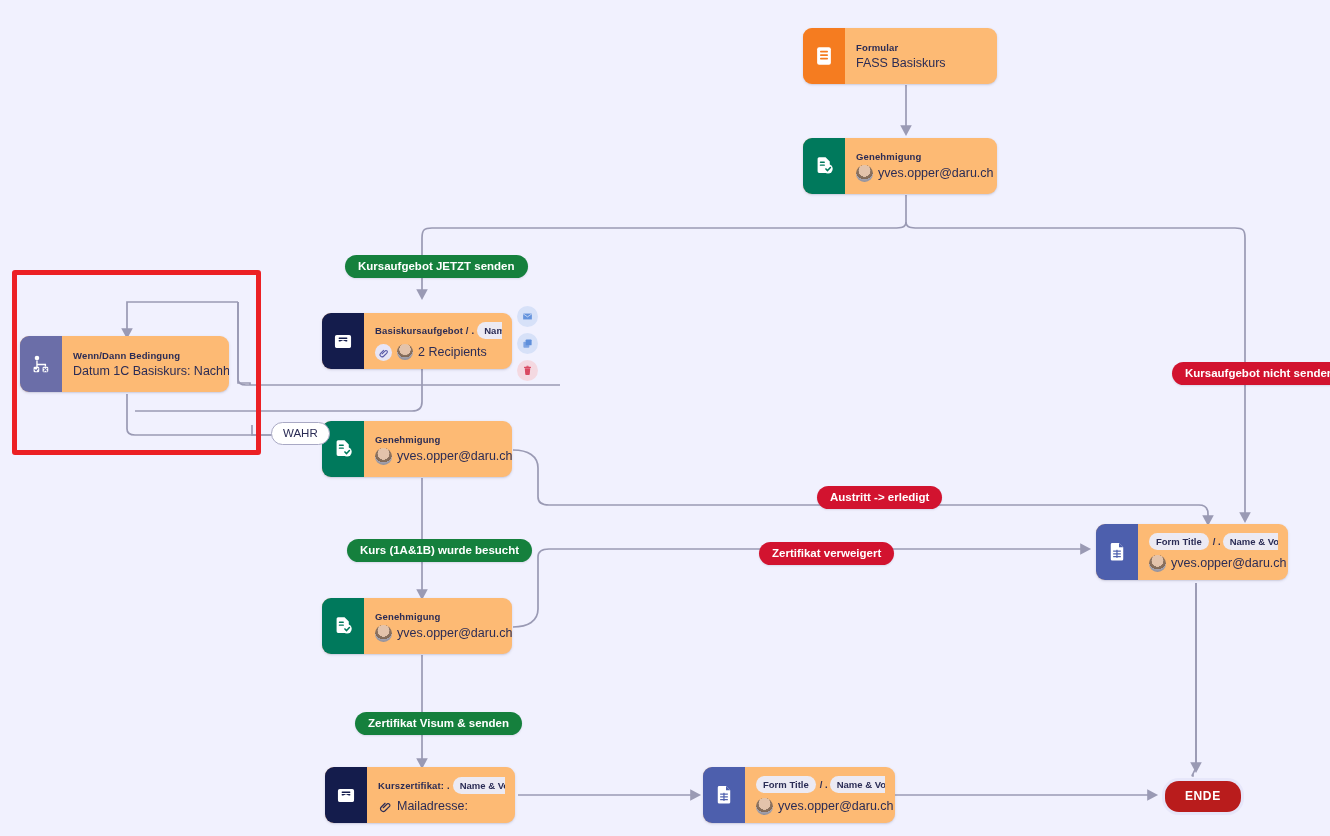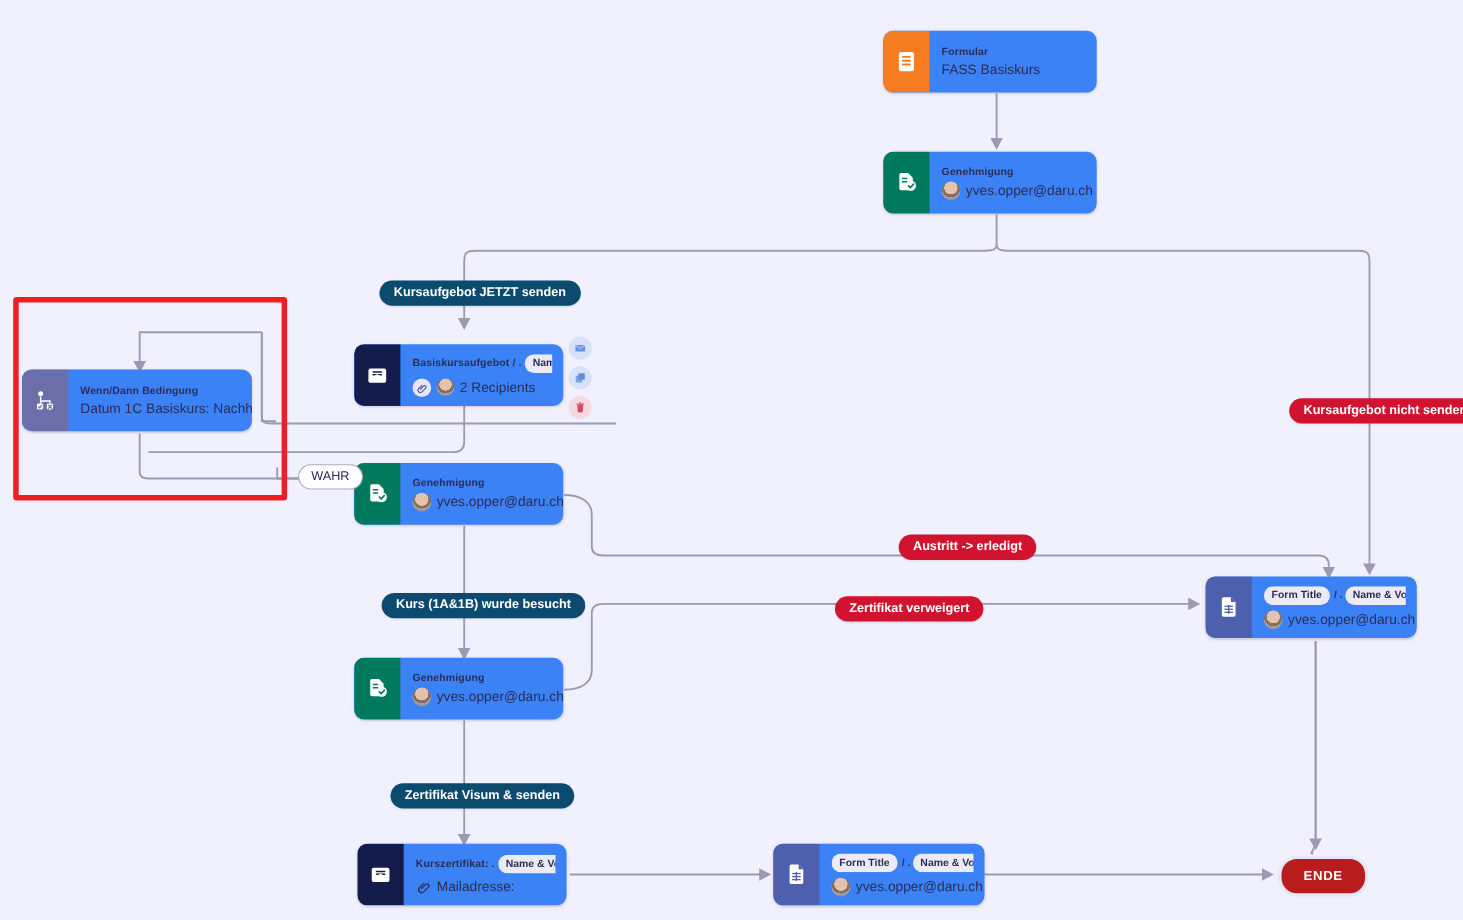--- a/index.html
+++ b/index.html
@@ -11,21 +11,21 @@
   }
   #canvas { position: relative; width: 1330px; height: 836px; }
 
   svg.edges { position: absolute; left: 0; top: 0; width: 1330px; height: 836px; pointer-events: none; }
 
   
   .node {
     position: absolute;
     display: flex;
     border-radius: 9px;
-    background: #3b82f6;
+    background: #fdba74;
     box-shadow: 0 1px 3px rgba(30,30,70,.13), 0 1px 1px rgba(30,30,70,.06);
     overflow: hidden;
     height: 56px;
   }
   .node .ico {
     width: 42px; flex: 0 0 42px;
     display: flex; align-items: center; justify-content: center;
   }
   .node .body {
     flex: 1 1 auto;
@@ -79,21 +79,21 @@
 
   
   .pill {
     position: absolute;
     border-radius: 13px;
     font-size: 11.5px; font-weight: bold; color: #ffffff;
     padding: 5px 13px 6px;
     white-space: nowrap;
     box-shadow: 0 1px 2px rgba(30,30,70,.12);
   }
-  .pill.green { background: #0c4a6e; }
+  .pill.green { background: #15803d; }
   .pill.red   { background: #d2132f; }
   .pill.wahr {
     background:#ffffff; color:#2b2c55; border:1px solid #a9a9c4;
     font-size: 11.5px; font-weight: normal; padding: 4px 11px 5px;
     box-shadow:none;
   }
 
   .endnode {
     position: absolute;
     background: #b91c1c; color: #ffffff;

